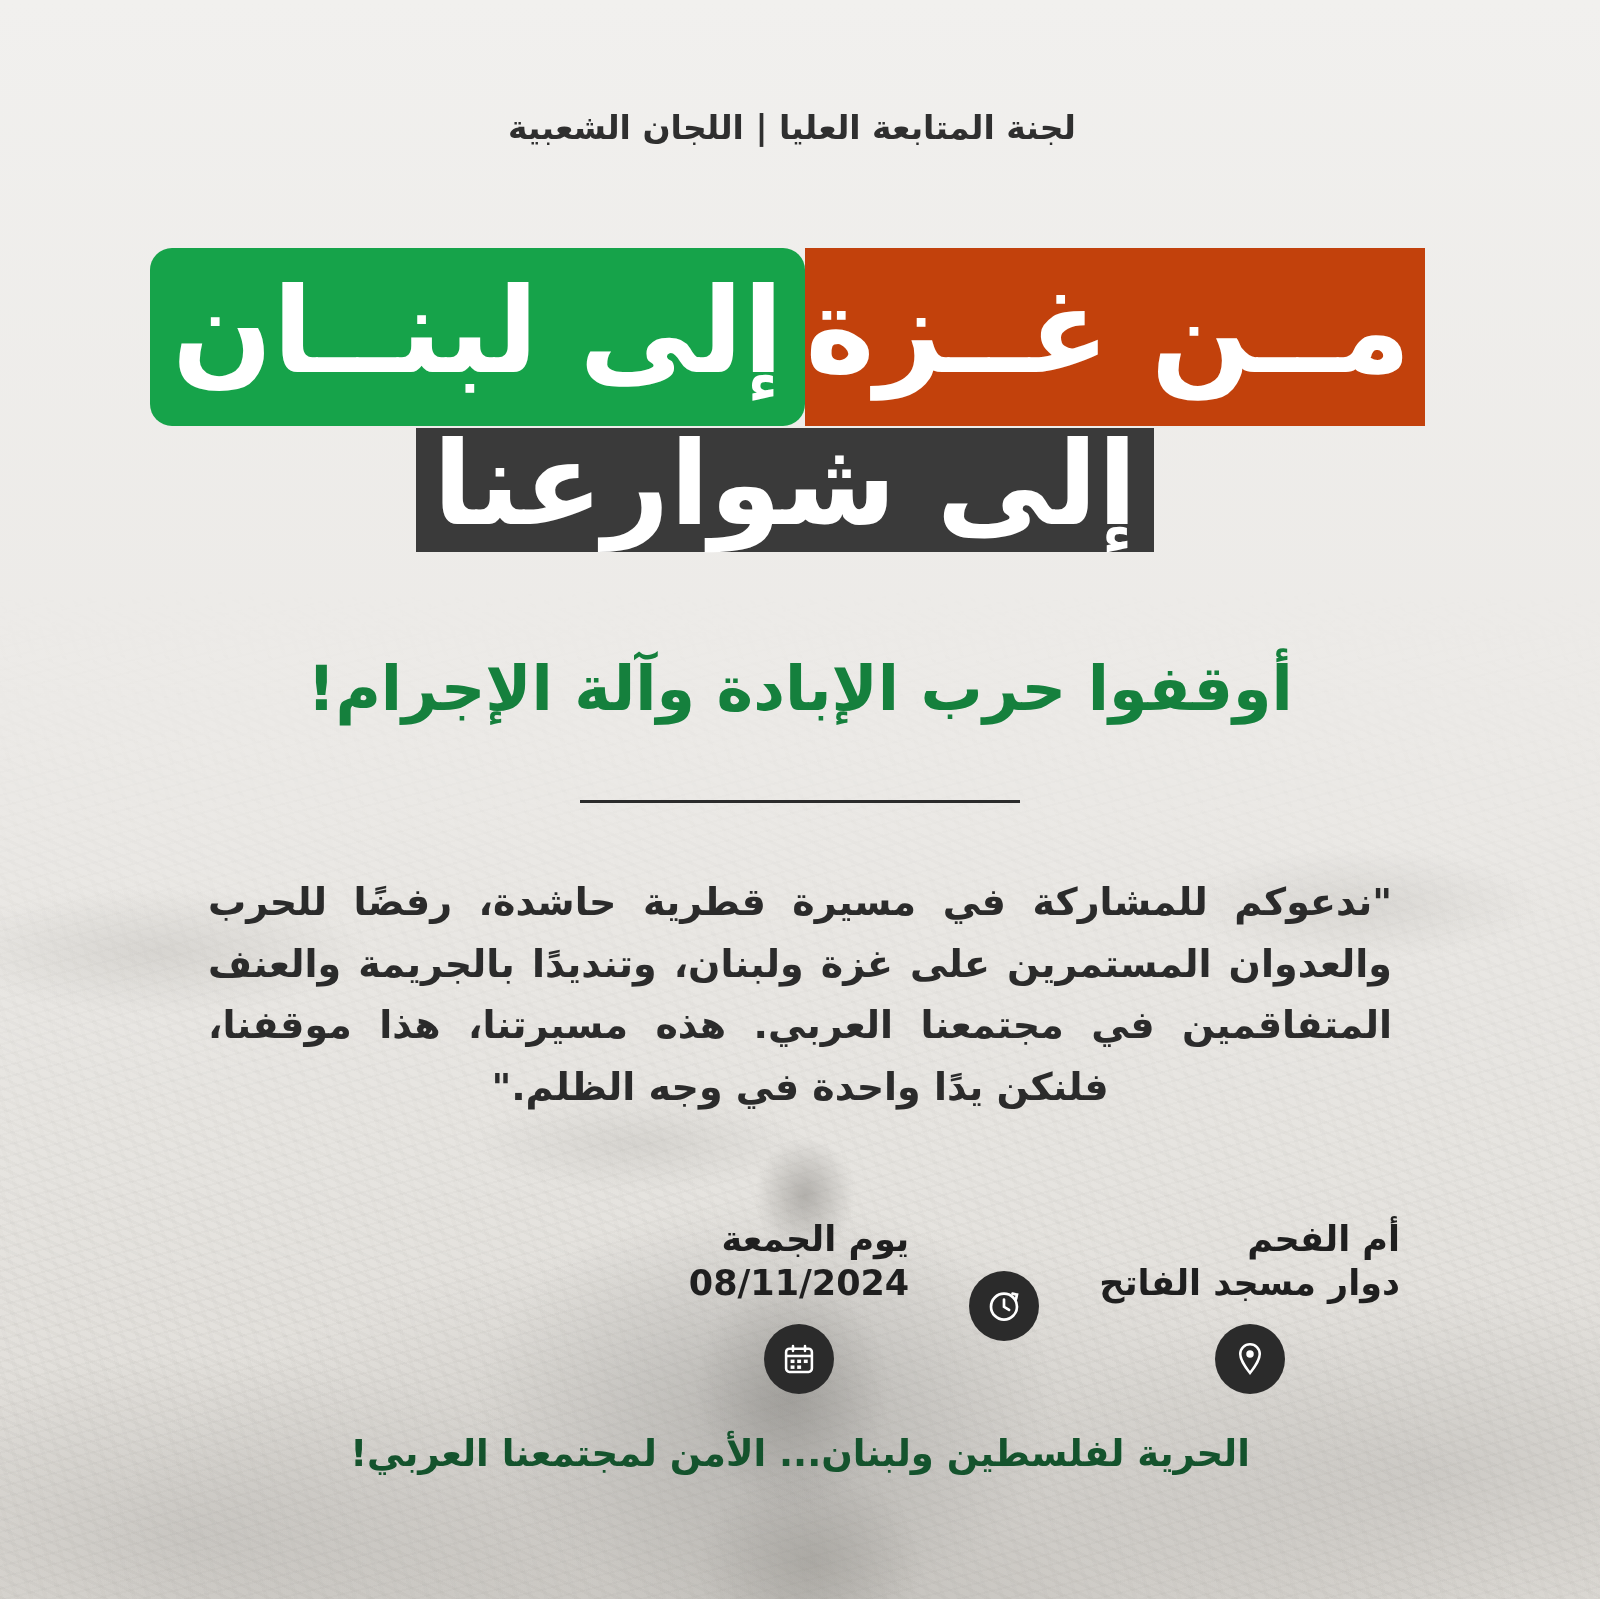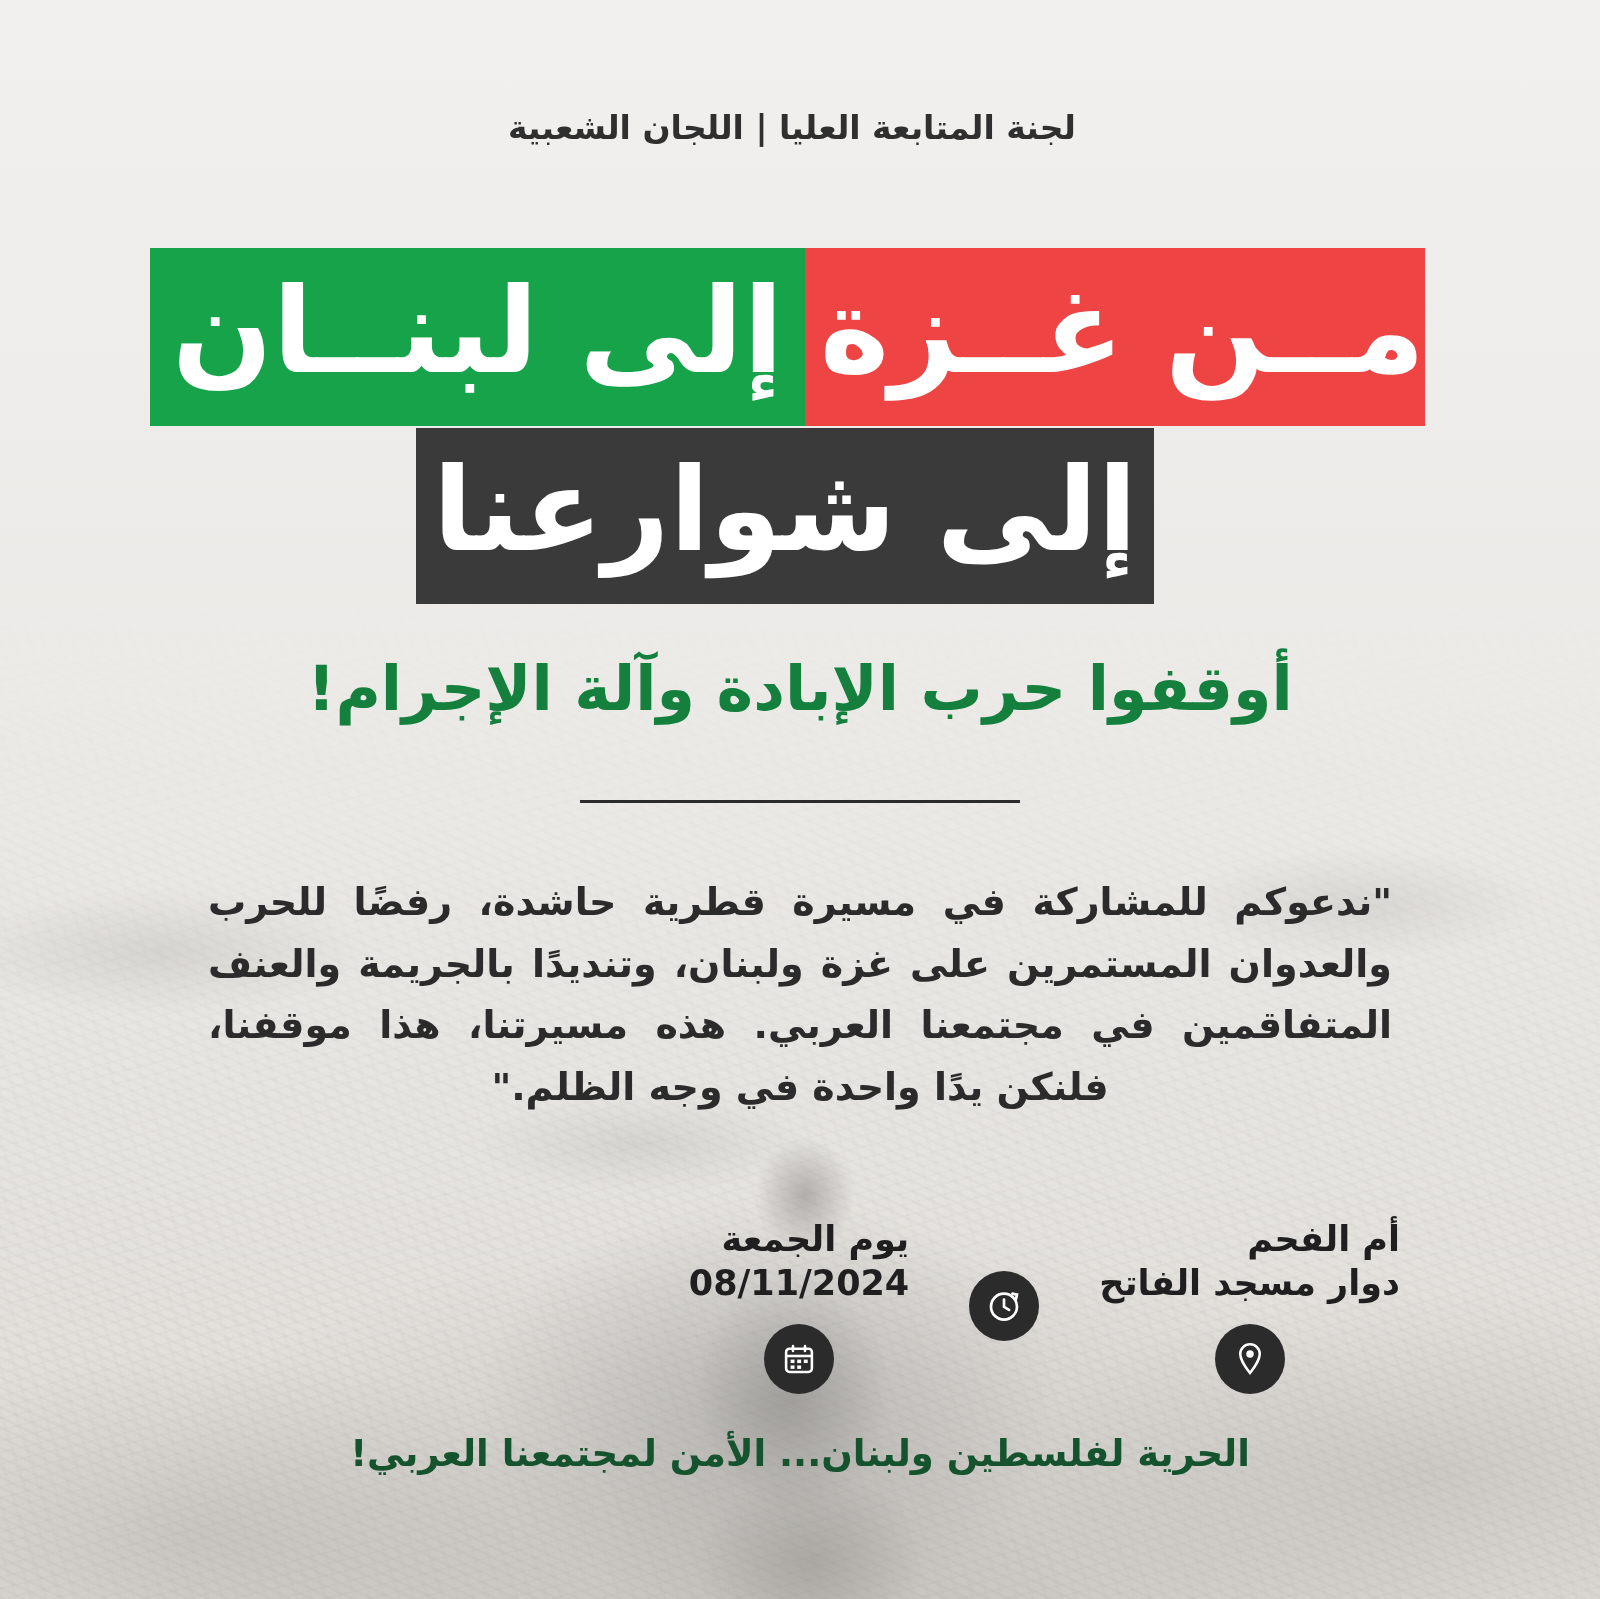--- a/index.html
+++ b/index.html
@@ -90,47 +90,48 @@
     position: absolute;
     top: 248px;
     left: 150px;
     width: 1275px;
     height: 178px;
     display: flex;
     flex-direction: row;
   }
   .hl-red {
     width: 48.6%;
-    background: #ef4444;
-    display: flex;
-    align-items: center;
-    justify-content: flex-start;
+    background: #c2410c;
+    display: flex;
+    align-items: center;
+    justify-content: flex-end;
   }
   .hl-green {
     width: 51.4%;
     background: #16a34a;
     display: flex;
     align-items: center;
     justify-content: center;
+    border-radius: 22px;
   }
   .hl-text {
     color: #ffffff;
     font-family: "DejaVu Sans", sans-serif;
     font-weight: 700;
     font-size: 118px;
     line-height: 1;
     white-space: nowrap;
     transform: translateY(-6px);
   }
   .headline-row-2 {
     position: absolute;
     top: 428px;
     left: 416px;
     width: 738px;
-    height: 176px;
+    height: 124px;
     background: #3a3a3a;
     display: flex;
     align-items: center;
     justify-content: center;
   }
   .headline-row-2 .hl-text {
     font-size: 116px;
   }
 
   

